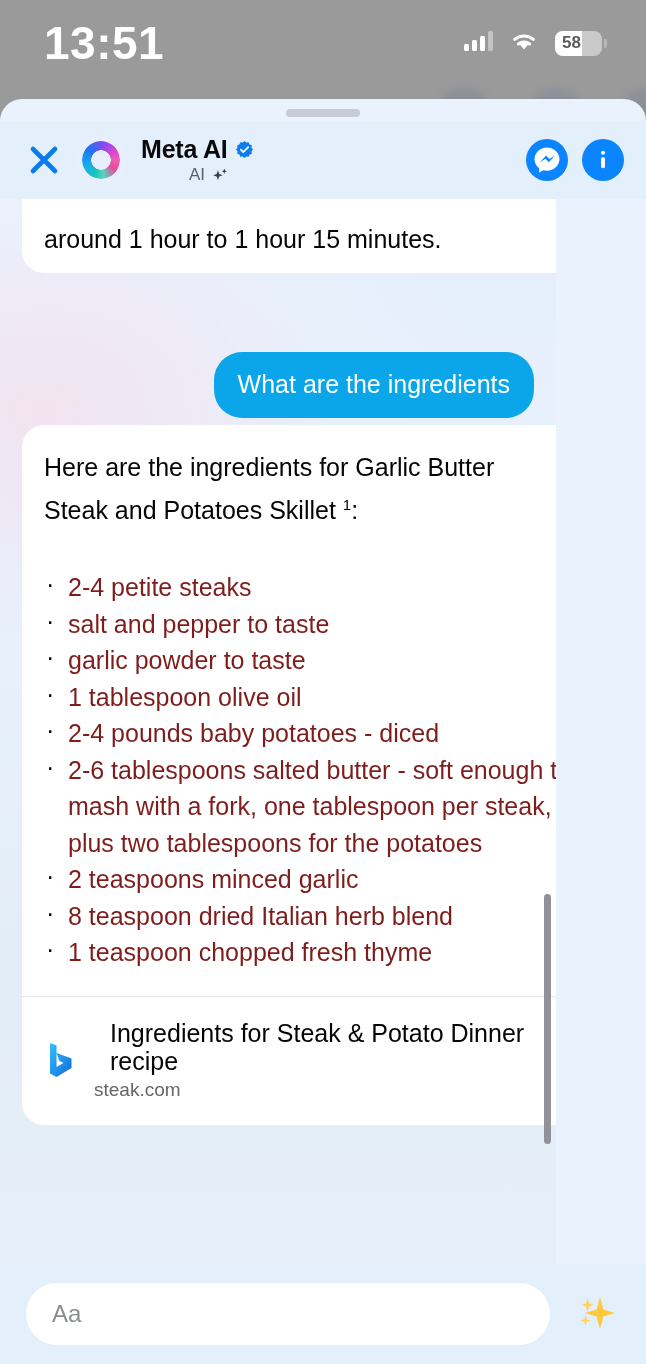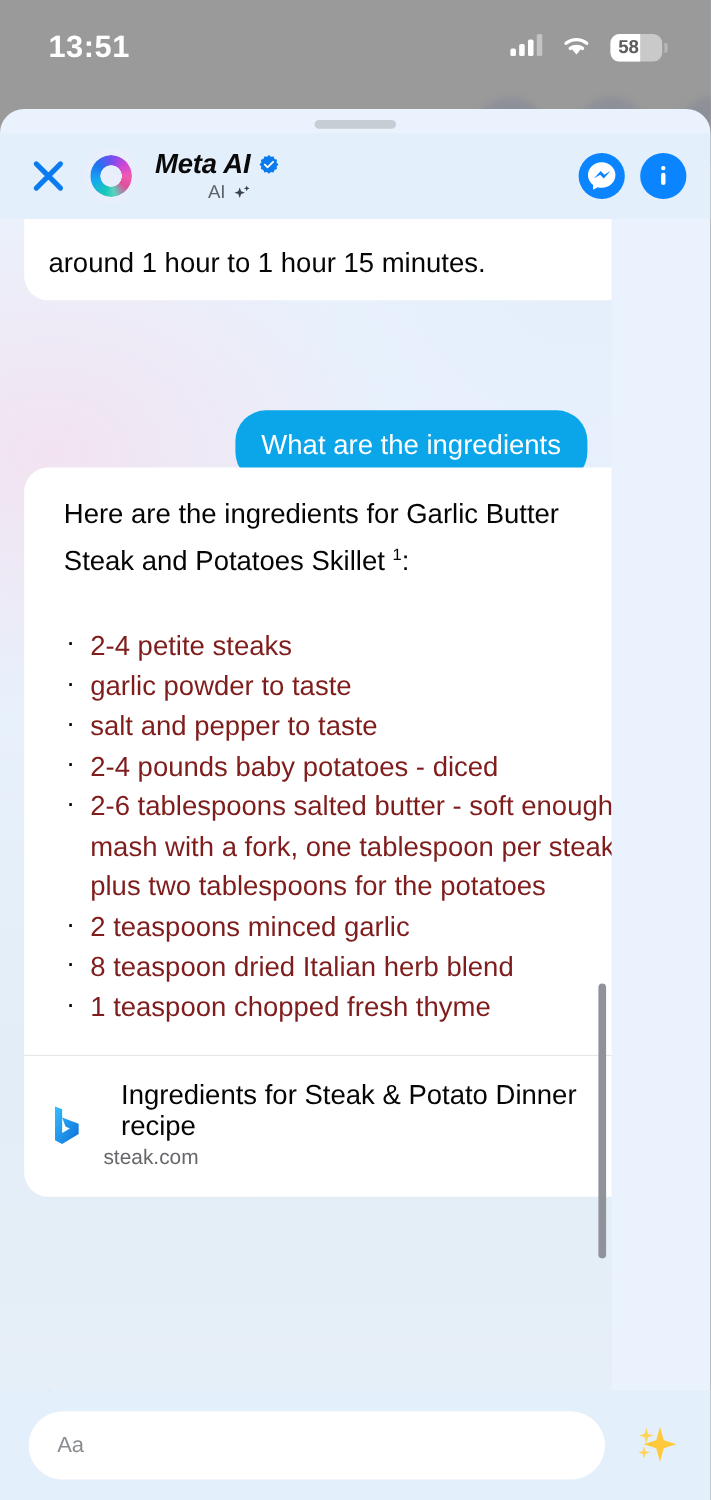--- a/index.html
+++ b/index.html
@@ -19,21 +19,21 @@
     position:absolute; width:64px; height:64px; border-radius:50%;
     background:#8e9099; filter:blur(3px);
   }
 
   
   #statusbar {
     position:absolute; top:0; left:0; width:646px; height:86px;
     display:flex; align-items:center; justify-content:space-between;
     padding:0 44px; color:#ffffff;
   }
-  #clock { font-size:28px; font-weight:600; letter-spacing:0.5px; }
+  #clock { font-size:46px; font-weight:600; letter-spacing:0.5px; }
   #status-right { display:flex; align-items:flex-start; gap:17px; }
 
   .signal { display:flex; align-items:flex-end; gap:3px; height:20px; }
   .signal i { width:5px; background:#ffffff; border-radius:1.5px; display:block; }
   .signal i:nth-child(1){ height:7px; }
   .signal i:nth-child(2){ height:11px; }
   .signal i:nth-child(3){ height:15px; }
   .signal i:nth-child(4){ height:20px; background:#c3c3c3; }
 
   .battery {
@@ -83,41 +83,41 @@
     width:38px; height:38px; border-radius:50%;
     background:conic-gradient(from 200deg,
       #18c7b8 0deg, #16a8f0 55deg, #1f74f0 110deg,
       #7b4df0 165deg, #cf46d6 210deg, #f05bb0 250deg,
       #e04f9a 285deg, #5ad3c0 330deg, #18c7b8 360deg);
     -webkit-mask:radial-gradient(circle, transparent 9.5px, #000 10px);
     mask:radial-gradient(circle, transparent 9.5px, #000 10px);
   }
   #title-block { margin-left:15px; flex:1 1 auto; min-width:0; }
   #title-row { display:flex; align-items:center; gap:7px; }
-  #title-name { font-size:25px; font-weight:700; color:#0a0a0a; letter-spacing:-0.2px;font-style:italic; }
+  #title-name { font-size:25px; font-weight:700; color:#0a0a0a; letter-spacing:-0.2px; }
   #verified-badge { width:19px; height:19px; flex:0 0 auto; }
   #subtitle-row { display:flex; align-items:center; gap:6px; margin-top:1px; }
   #subtitle-text { font-size:17px; color:#5b6168;margin-left:48px; }
   #sparkle-small { width:18px; height:16px; }
   #header-actions { display:flex; align-items:center; gap:14px; flex:0 0 auto; }
   .round-action { width:42px; height:42px; border-radius:50%; background:#0b84ff;
     display:flex; align-items:center; justify-content:center; }
 
   
   #convo {
     position:absolute; top:100px; left:0; width:556px; height:1066px;
     background:
       radial-gradient(ellipse 420px 320px at 8% 20%, rgba(243,226,240,0.95), rgba(243,226,240,0) 72%),
       radial-gradient(ellipse 500px 420px at 95% 5%, rgba(228,238,252,0.9), rgba(228,238,252,0) 70%),
       linear-gradient(180deg, #eaf2fc 0%, #e7f0fb 42%, #e3edf7 72%, #e6eff7 100%);
     overflow:hidden;
   }
   .bubble-user {
     color:#ffffff; font-size:25px; line-height:36px;
-    border-radius:28px; padding:14px 24px 16px 24px;margin-top:21px;
+    border-radius:28px; padding:14px 24px 16px 24px;
   }
 
   
   #msg-top {
     position:absolute; left:22px; top:-46px; width:588px;
     border-radius:22px; background:#ffffff;
     padding:16px 22px 14px 22px; overflow:hidden; height:120px;
   }
   #msg-top .line { font-size:25px; line-height:36px; color:#050505; margin-top:52px; }
 
@@ -125,21 +125,21 @@
   #msg-user1 {
     position:absolute; right:22px; top:153px;
     background:#0ba6e9; max-width:340px;
   }
 
   
   #msg-ai-main {
     position:absolute; left:22px; top:226px; width:588px;
     background:#ffffff; border-radius:22px; overflow:hidden;
   }
-  #ai-body { padding:24px 22px 16px 10px;margin-left:26px; }
+  #ai-body { padding:24px 22px 16px 22px; }
   #ai-intro { font-size:25px; line-height:37px; color:#050505; }
   #ai-intro sup { font-size:15px; vertical-align:super; }
   #ai-list { list-style:none; margin-top:40px; }
   #ai-list li {
     position:relative; font-size:25px; line-height:36.5px; color:#7f1d1d;
     padding-left:24px; margin-bottom:0;
   }
   #ai-list li::before {
     content:"·"; position:absolute; left:2px; top:-3px;
     font-size:25px; color:#050505;
@@ -167,21 +167,21 @@
 
   
   #composer {
     position:absolute; left:0; bottom:0; width:646px; height:100px;
     background:#e4effc;
     display:flex; align-items:center; padding:0 26px; gap:18px;
   }
   #msg-input {
     flex:1 1 auto; height:62px; border-radius:31px; background:#ffffff;
     border:none; outline:none; padding:0 26px;
-    font-family:"Liberation Sans", sans-serif; font-size:20px; color:#050505;
+    font-family:"Liberation Sans", sans-serif; font-size:24px; color:#050505;
   }
   #msg-input::placeholder { color:#8a8d91; }
   #sparkle-btn {
     width:52px; height:52px; flex:0 0 auto;
     display:flex; align-items:center; justify-content:center;
   }
 </style>
 </head>
 <body>
 
@@ -272,22 +272,23 @@
 
       <div id="msg-ai-main">
         <div id="ai-body">
           <div id="ai-intro">
             <span>Here are the ingredients for Garlic Butter</span><br>
             <span>Steak and Potatoes Skillet</span>
             <sup>1</sup><span>:</span>
           </div>
           <ul id="ai-list">
               <li>2-4 petite steaks</li>
+              <li>salt and pepper to taste</li>
               <li>garlic powder to taste</li>
-              <li>salt and pepper to taste</li>
+              <li>1 tablespoon olive oil</li>
               <li>2-4 pounds baby potatoes - diced</li>
               <li>2-6 tablespoons salted butter - soft enough to mash with a fork, one tablespoon per steak, plus two tablespoons for the potatoes</li>
               <li>2 teaspoons minced garlic</li>
               <li>8 teaspoon dried Italian herb blend</li>
               <li>1 teaspoon chopped fresh thyme</li>
             </ul>
         </div>
 
         <div id="src-divider"></div>
 

